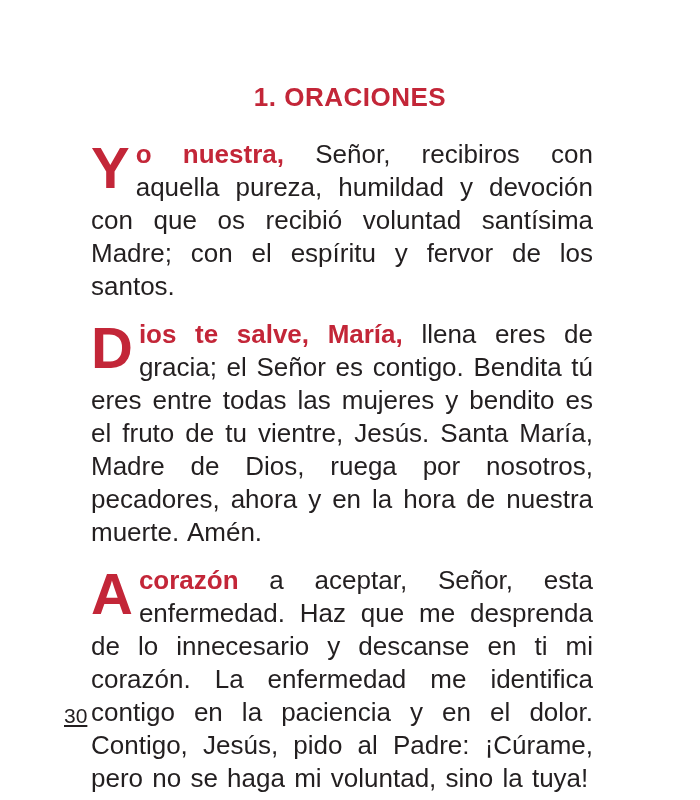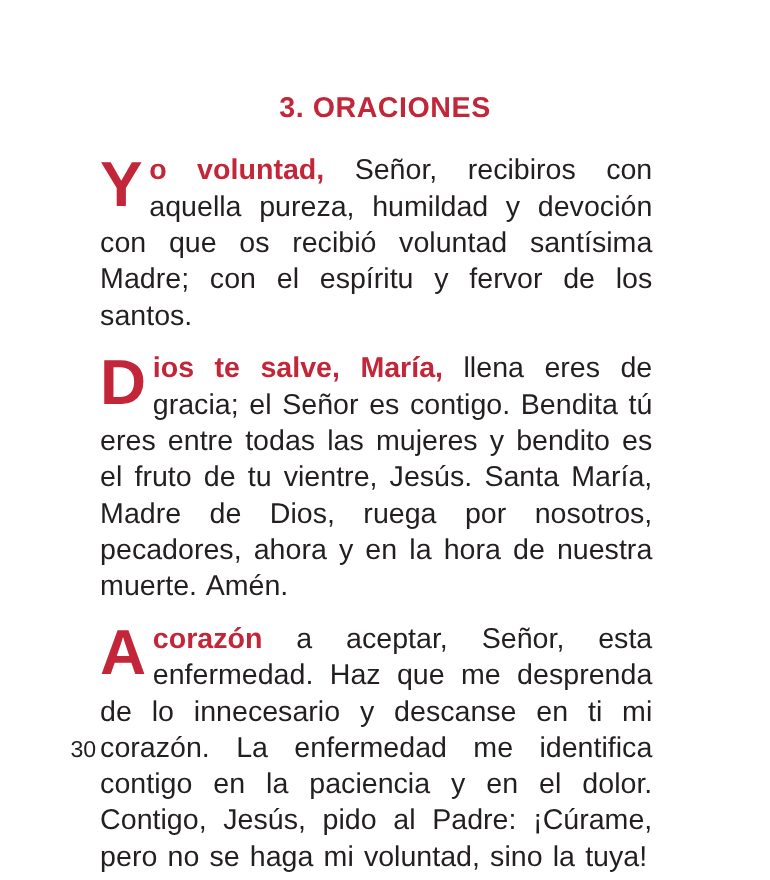--- a/index.html
+++ b/index.html
@@ -53,35 +53,36 @@
     font-weight: 700;
     color: #c32638;
   }
   .lead {
     font-weight: 700;
     color: #c32638;
   }
   .page-num {
     position: absolute;
     left: 64px;
-    top: 670px;
+    top: 704px;
     font-size: 21px;
     color: #231f20;
+    text-decoration: underline;
   }
 </style>
 </head>
 <body>
 
 <div class="page">
 
-  <div class="title">3. ORACIONES</div>
+  <div class="title">1. ORACIONES</div>
 
   <div class="content">
 
-    <p class="prayer"><span class="dc">Y</span><span class="lead">o voluntad,</span>
+    <p class="prayer"><span class="dc">Y</span><span class="lead">o nuestra,</span>
       <span>Señor, recibiros con aquella pureza, humildad y devoción con que os recibió voluntad santísima Madre; con el espíritu y fervor de los santos.</span>
     </p>
 
     <p class="prayer"><span class="dc">D</span><span class="lead">ios te salve, María,</span>
       <span>llena eres de gracia; el Señor es contigo. Bendita tú eres entre todas las mujeres y bendito es el fruto de tu vientre, Jesús. Santa María, Madre de Dios, ruega por nosotros, pecadores, ahora y en la hora de nuestra muerte. Amén.</span>
     </p>
 
     <p class="prayer"><span class="dc">A</span><span class="lead">corazón</span>
       <span>a aceptar, Señor, esta enfermedad. Haz que me desprenda de lo innecesario y descanse en ti mi corazón. La enfermedad me identifica contigo en la paciencia y en el dolor. Contigo, Jesús, pido al Padre: ¡Cúrame, pero no se haga mi voluntad, sino la tuya!</span>
     </p>

